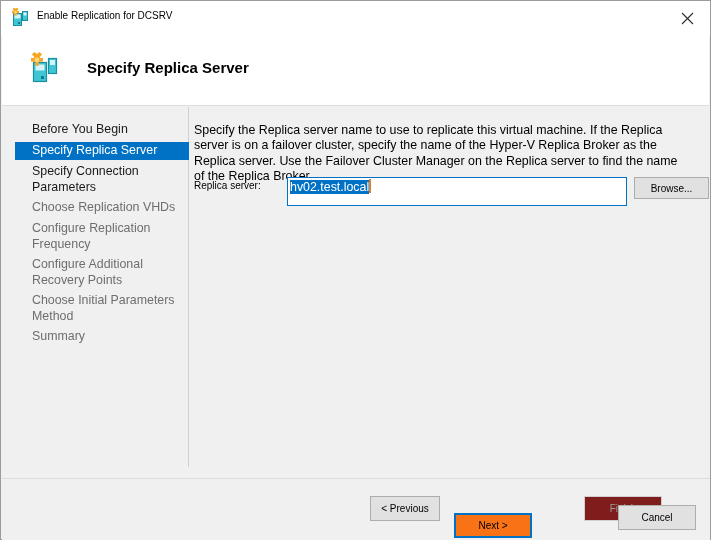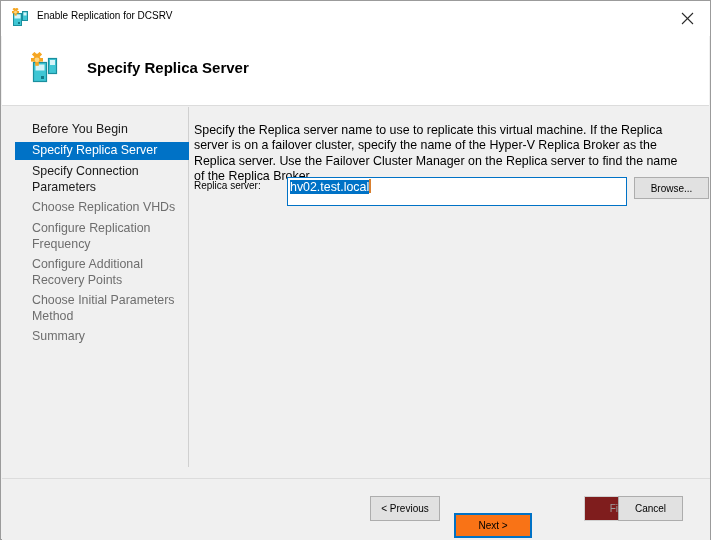--- a/index.html
+++ b/index.html
@@ -212,21 +212,21 @@
   }
   .btn.disabled {
     color: #9d9d9d;
     background: #7f1d1d;
     border-color: #d0d0d0;
     margin-left: 48px;
   }
   #btn-previous { left: 368px; top: 17px; width: 70px; }
   #btn-next     { left: 452px; top: 17px; width: 78px; }
   #btn-finish   { left: 534px; top: 17px; width: 78px; }
-  #btn-cancel   { left: 616px; top: 17px; width: 65px; }
+  #btn-cancel   { left: 616px; top: 26px; width: 78px; }
 </style>
 </head>
 <body>
 
 <div id="window">
 
   <div id="titlebar">
     <span id="title-icon">
       <svg width="20" height="20" viewBox="0 0 20 20">
         <rect x="3.5" y="5.5" width="8" height="12" fill="#3fc6d4" stroke="#1b8f9e" stroke-width="1"></rect>

